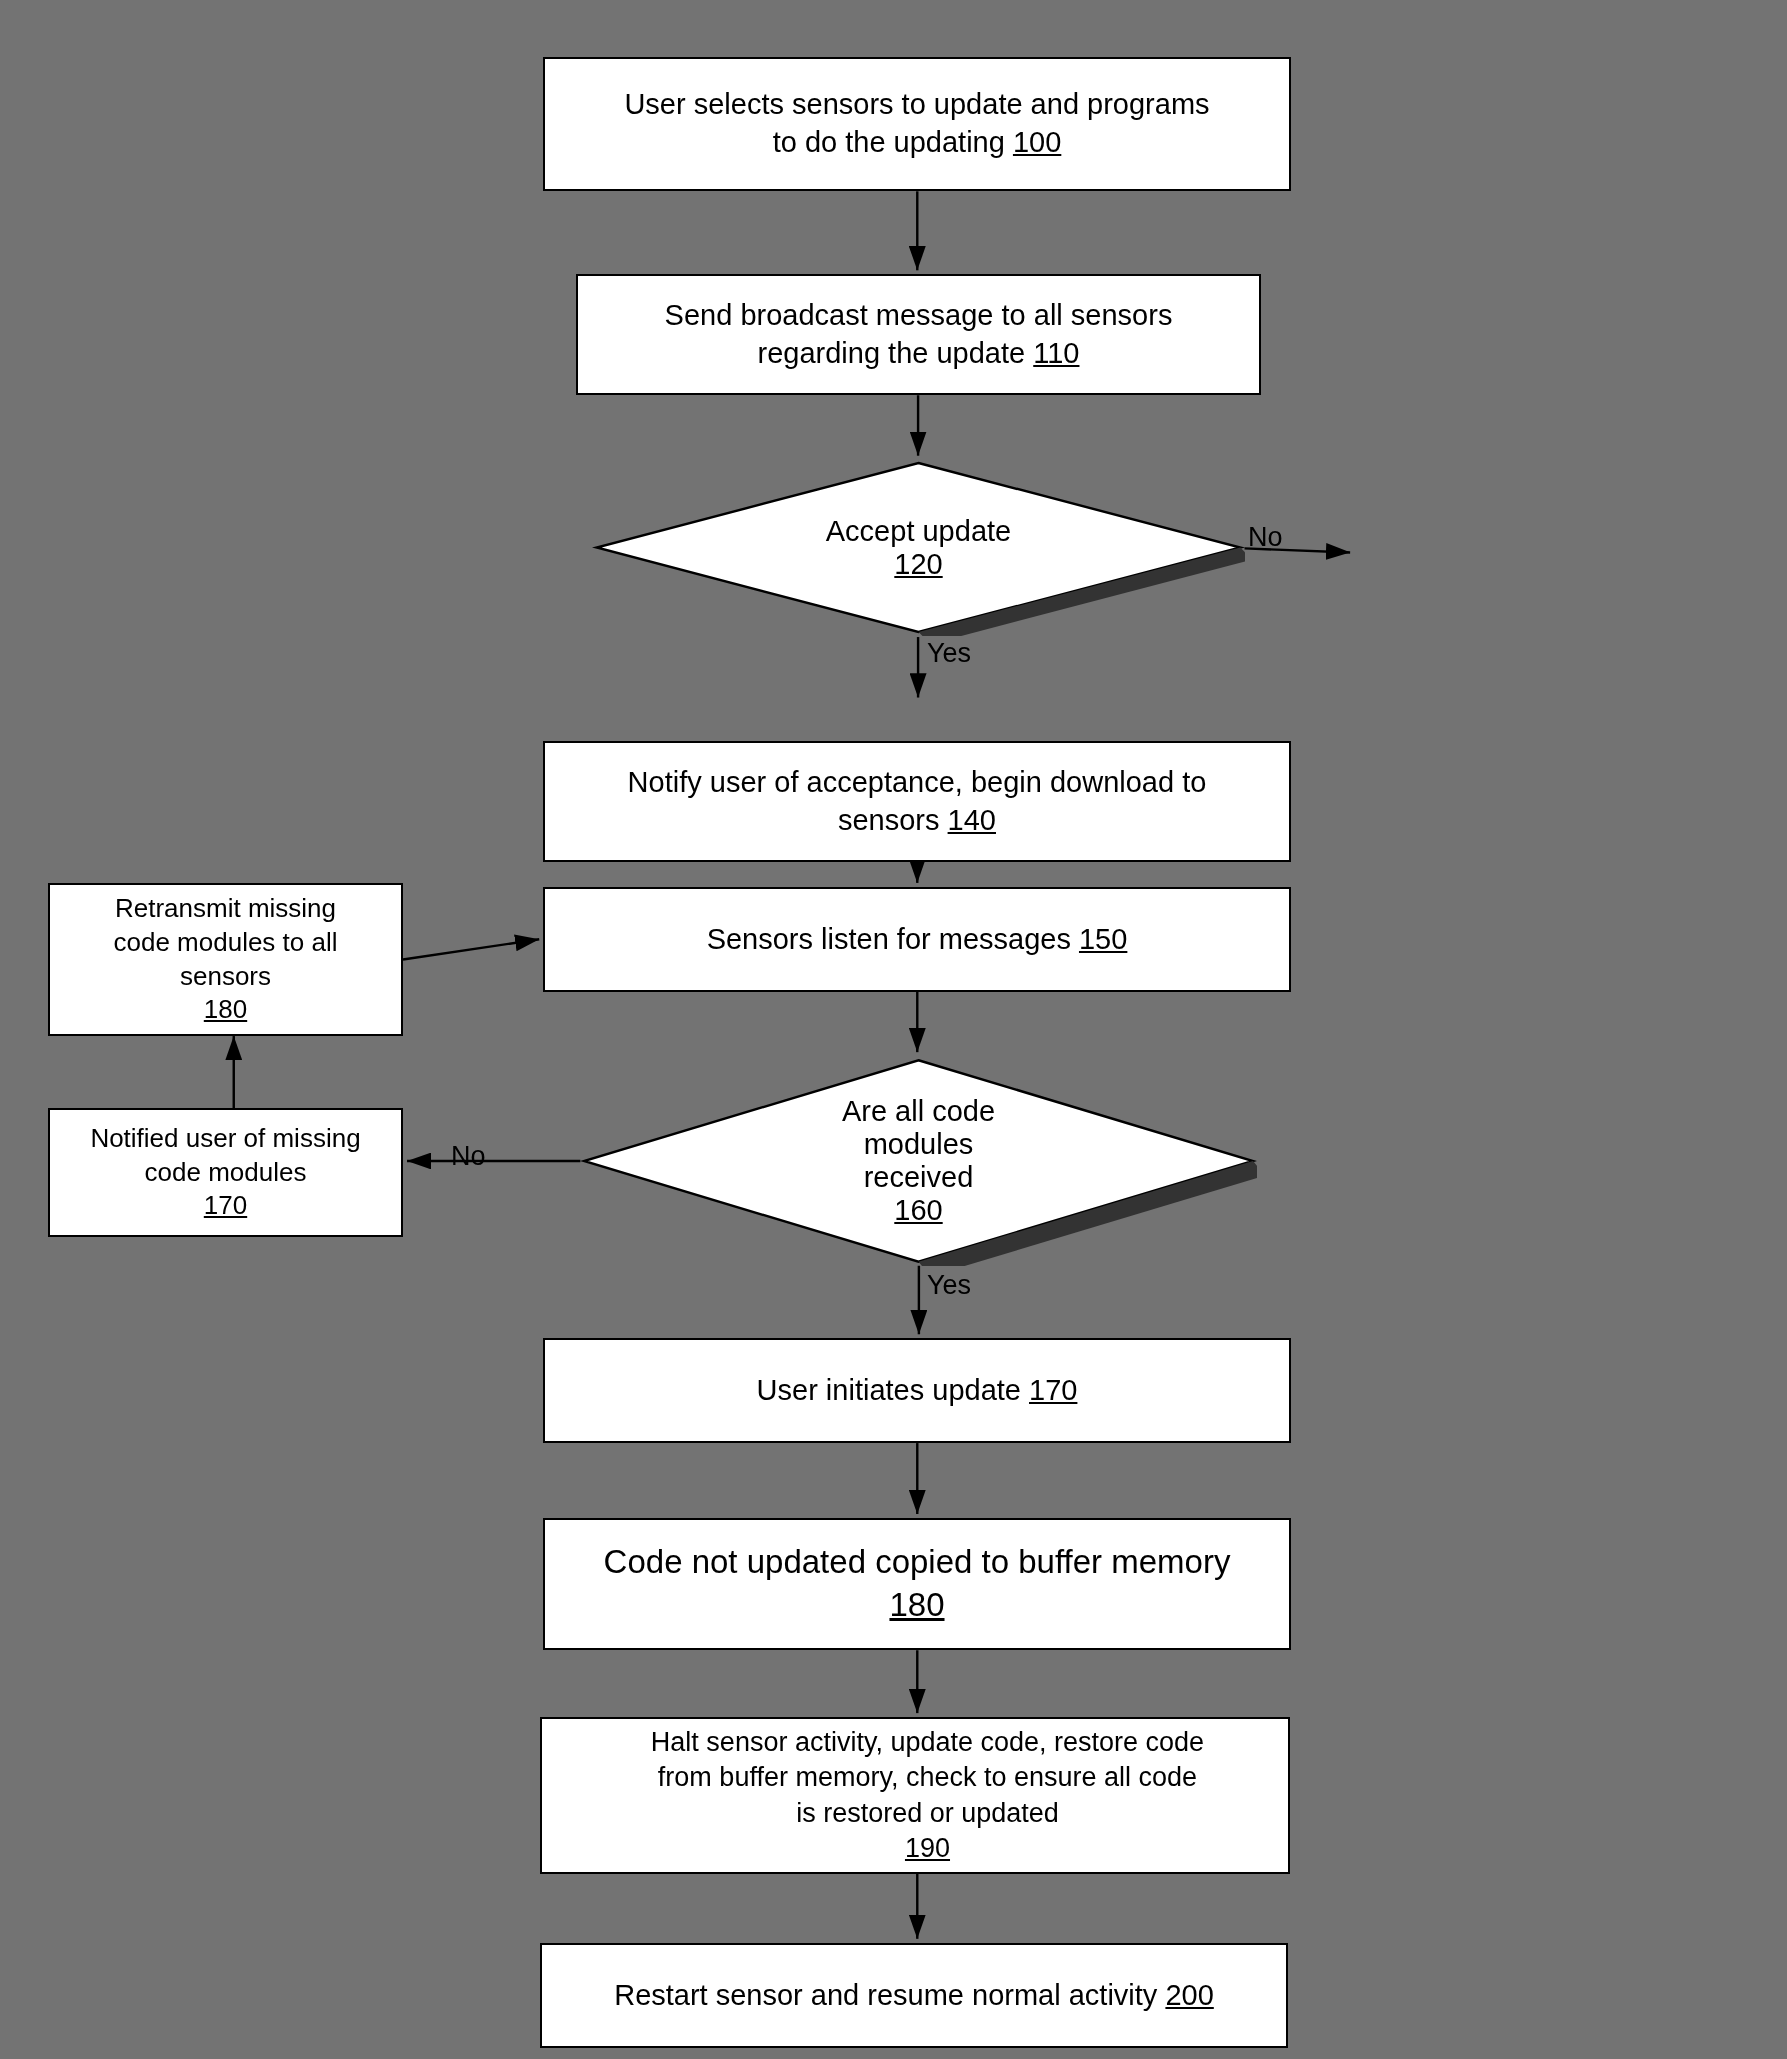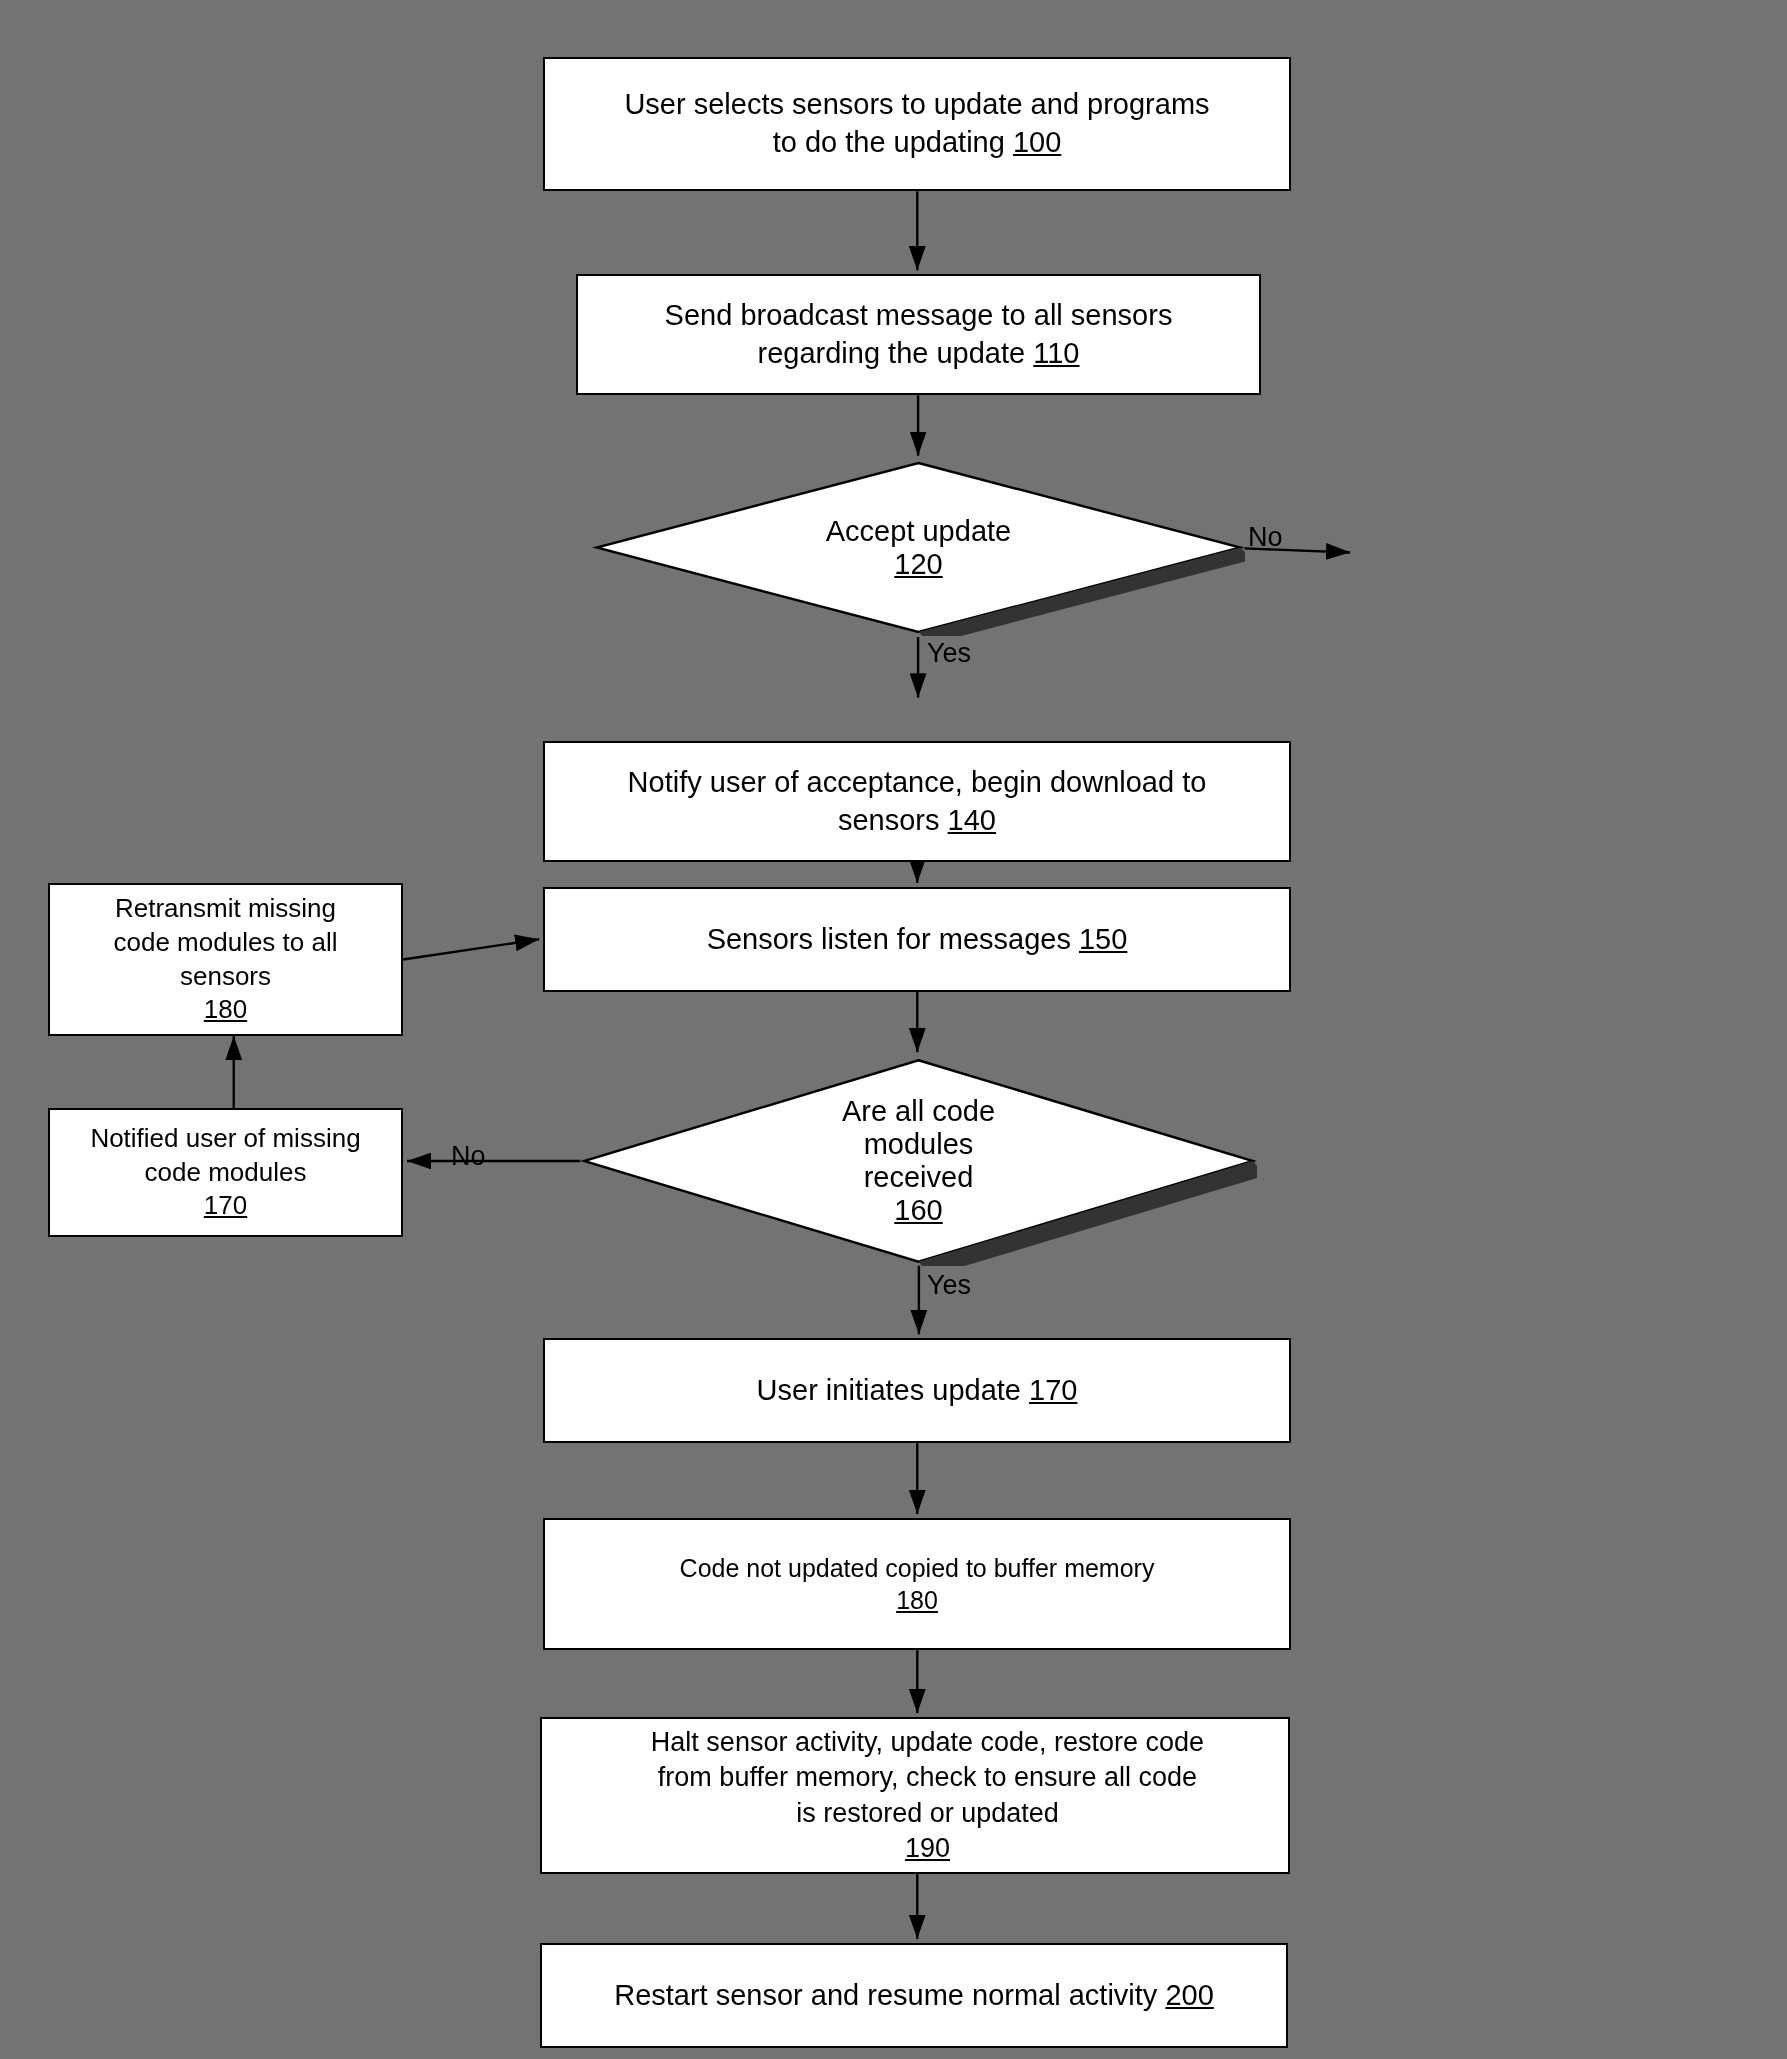--- a/index.html
+++ b/index.html
@@ -147,21 +147,21 @@
   </div>
 
   <div class="flow-box" style="left:48px; top:883px; width:355px; height:153px; font-size:26px;">
     <span>Retransmit missing<br>code modules to all<br>sensors<br><u>180</u></span>
   </div>
 
   <div class="flow-box" style="left:543px; top:1338px; width:748px; height:105px; font-size:29px;">
     <span>User initiates update <u>170</u></span>
   </div>
 
-  <div class="flow-box" style="left:543px; top:1518px; width:748px; height:132px; font-size:25px;">
+  <div class="flow-box" style="left:543px; top:1518px; width:748px; height:132px; font-size:33px;">
     <span>Code not updated copied to buffer memory<br><u>180</u></span>
   </div>
 
   <div class="flow-box" style="left:540px; top:1717px; width:750px; height:157px; font-size:27px;padding-left:41px;">
     <span>Halt sensor activity, update code, restore code<br>from buffer memory, check to ensure all code<br>is restored or updated<br><u>190</u></span>
   </div>
 
   <div class="flow-box" style="left:540px; top:1943px; width:748px; height:105px; font-size:29px;">
     <span>Restart sensor and resume normal activity <u>200</u></span>
   </div>

